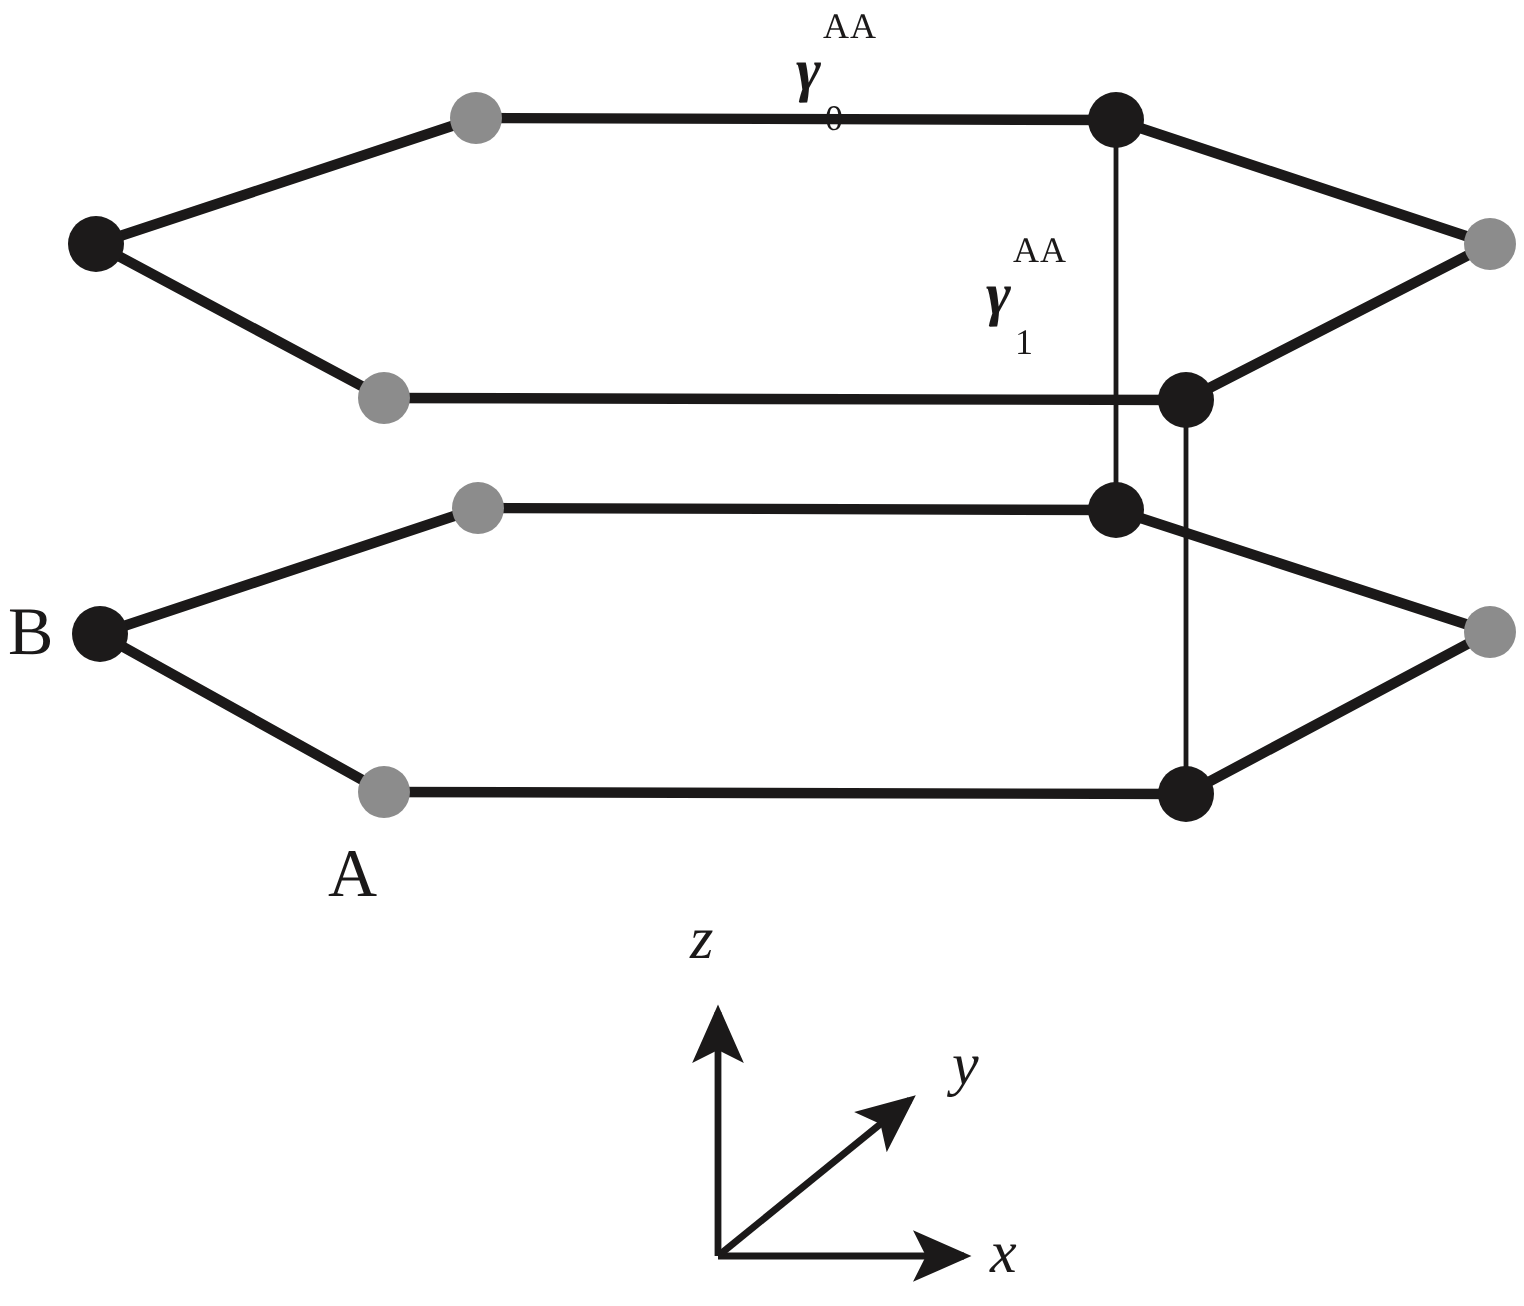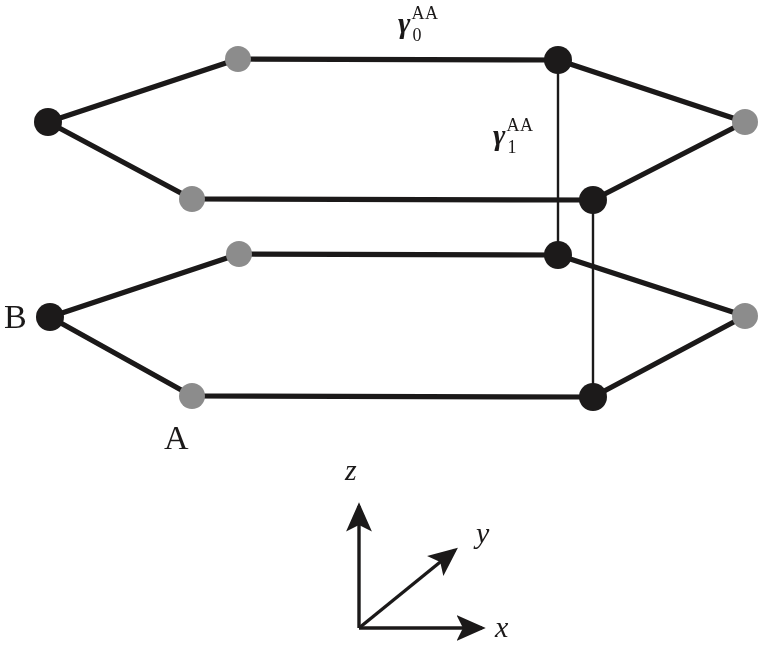--- a/index.html
+++ b/index.html
@@ -58,20 +58,21 @@
   .hopping-label .stack {
     display: inline-flex;
     flex-direction: column;
     align-items: flex-start;
     justify-content: center;
     vertical-align: middle;
     line-height: 1;
     margin-left: 1px;
     position: relative;
     top: -2px;
+    gap: 24px;
   }
   .hopping-label .sup { margin-bottom: 2px; letter-spacing: 0.5px; }
   .hopping-label .sub { margin-top: 2px; margin-left: 1px; }
 
   #label-gamma0 { left: 398px; top: 6px; }
   #label-gamma1 { left: 493px; top: 118px; }
 
   
   .axis-label {
     font-family: "Liberation Serif", serif;

